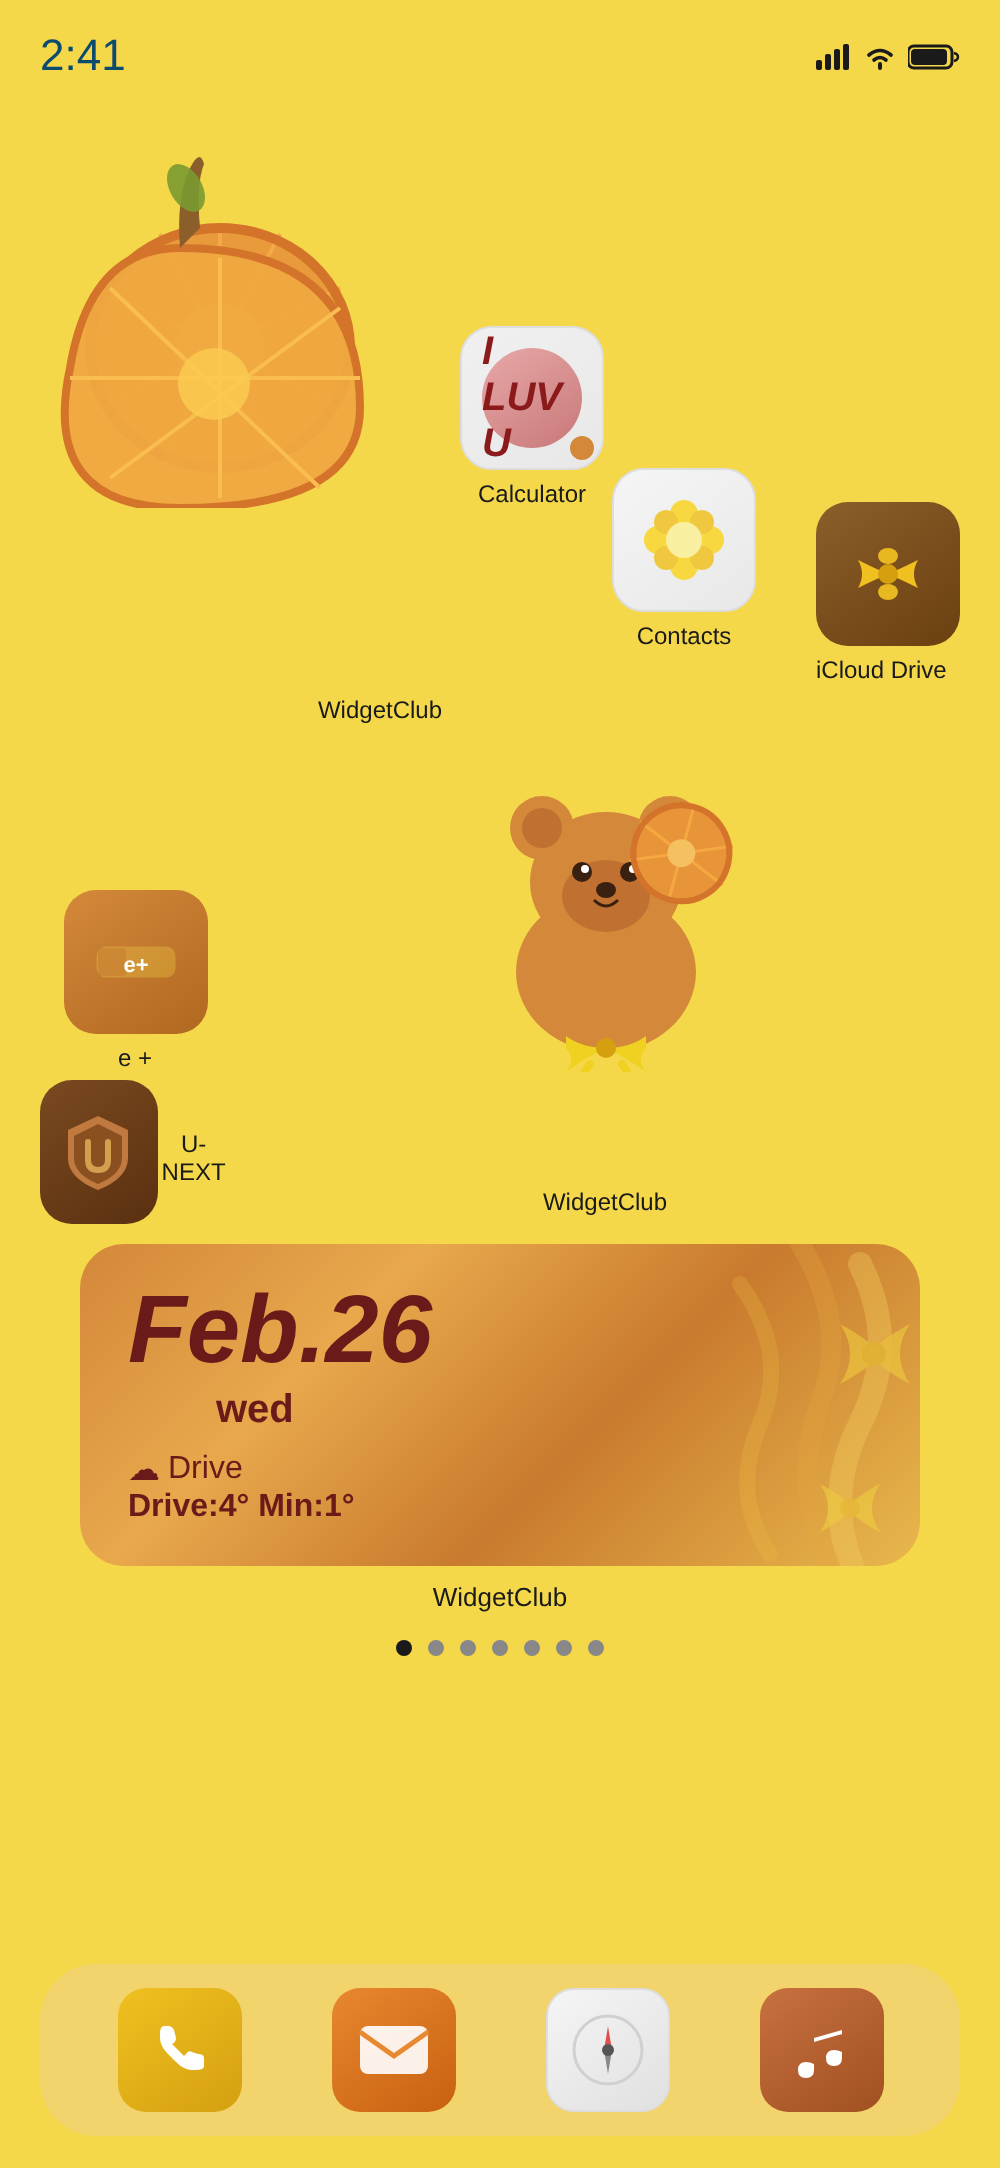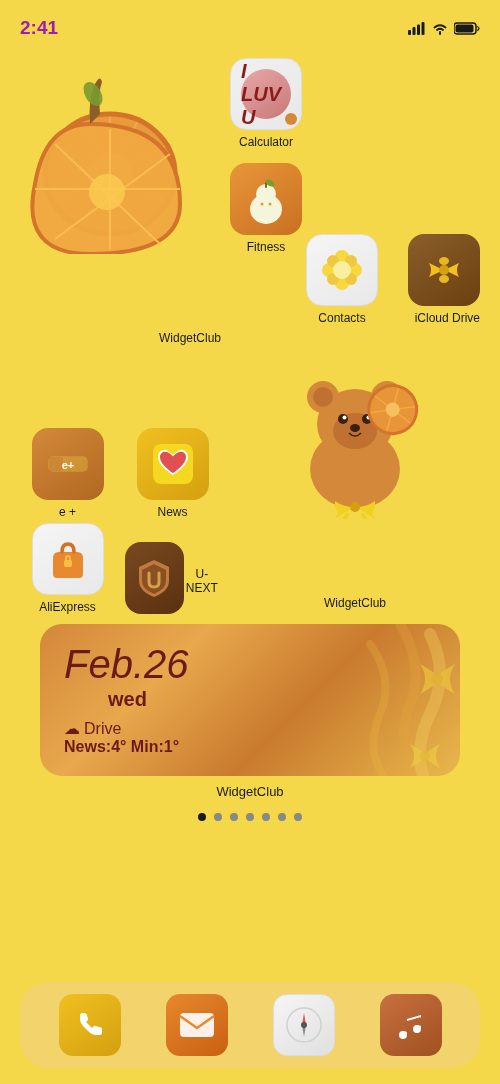--- a/index.html
+++ b/index.html
@@ -14,23 +14,23 @@
 
     
     .status-bar {
       display: flex;
       justify-content: space-between;
       align-items: center;
       padding: 12px 20px 0;
       height: 44px;
     }
     .status-time {
-      font-size: 19px;
-      font-weight: 700;
-      color: #a21caf;
+      font-size: 22px;
+      font-weight: 400;
+      color: #0c4a6e;
     }
     .status-icons {
       display: flex;
       align-items: center;
       gap: 6px;
     }
     .app-icon {
       width: 72px;
       height: 72px;
       border-radius: 16px;
@@ -52,22 +52,22 @@
     .widget-card {
       margin: 10px 30px 4px;
       border-radius: 22px;
       background: linear-gradient(135deg, #D4873A 0%, #E8A84C 30%, #C97A2E 60%, #E8B84C 100%);
       padding: 20px 24px;
       min-height: 140px;
       position: relative;
       overflow: hidden;
     }
     .widget-date {
-      font-size: 40px;
-      font-weight: 400;
+      font-size: 48px;
+      font-weight: 700;
       color: #6B1A1A;
       font-style: italic;
       line-height: 1;
     }
     .widget-day {
       font-size: 20px;
       font-weight: 600;
       color: #6B1A1A;
       margin-top: 4px;
       margin-left: 44px;
@@ -225,37 +225,20 @@
         <div class="app-icon bg-calculator" style="border: 1px solid #ddd; position:relative;">
 
           <div style="width: 50px; height: 50px; background: linear-gradient(145deg, #E8A8A8, #C87878); border-radius: 50%; display:flex; align-items:center; justify-content:center;">
             <span style="font-size:20px; color:#8B1A1A; font-style:italic; font-weight:800;">I LUV U</span>
           </div>
           <div style="position:absolute; bottom: 4px; right: 4px; width: 12px; height: 12px; background: #D4893A; border-radius: 50%;"></div>
         </div>
         <span class="app-label">Calculator</span>
       </div>
 
-      <div style="display: flex; flex-direction: column; align-items: center;">
-        <div class="app-icon bg-fitness" style="background: linear-gradient(145deg, #E8963A, #C97020);">
-          <svg width="46" height="50" viewBox="0 0 46 50">
-
-            <ellipse cx="23" cy="35" rx="16" ry="15" fill="#F5F5DC"></ellipse>
-            <ellipse cx="23" cy="20" rx="10" ry="10" fill="#F5F5DC"></ellipse>
-
-            <rect x="22" y="8" width="2" height="6" fill="#8B5E2A" rx="1"></rect>
-
-            <ellipse cx="27" cy="9" rx="5" ry="3" fill="#78A030" transform="rotate(30, 27, 9)"></ellipse>
-
-            <circle cx="19" cy="30" r="1.5" fill="#D4A030"></circle>
-            <circle cx="27" cy="30" r="1.5" fill="#D4A030"></circle>
-          </svg>
-        </div>
-        <span class="app-label">Fitness</span>
-      </div>
     </div>
   </div>
 
   <div style="display: flex; justify-content: flex-end; padding: 0 10px; margin-top: -20px; margin-bottom: 14px;">
     <div style="display: flex; gap: 30px;">
 
       <div style="display: flex; flex-direction: column; align-items: center;">
         <div class="app-icon bg-contacts" style="border: 1px solid #ddd; background: linear-gradient(145deg, #f5f5f5, #e8e8e8);">
           <svg width="46" height="46" viewBox="0 0 46 46">
 
@@ -267,21 +250,21 @@
             <circle cx="14" cy="14" r="6" fill="#F0C840"></circle>
             <circle cx="32" cy="14" r="6" fill="#F0C840"></circle>
             <circle cx="14" cy="32" r="6" fill="#F0C840"></circle>
             <circle cx="32" cy="32" r="6" fill="#F0C840"></circle>
             <circle cx="23" cy="23" r="9" fill="#F8F0A0"></circle>
           </svg>
         </div>
         <span class="app-label">Contacts</span>
       </div>
 
-      <div style="display: flex; flex-direction: column; align-items: flex-end;">
+      <div style="display: flex; flex-direction: column; align-items: flex-start; margin-top: 17px;">
         <div class="app-icon bg-icloud" style="background: linear-gradient(145deg, #8B5E2A, #6B4010);">
           <svg width="46" height="46" viewBox="0 0 46 46">
 
             <path d="M8 16 Q12 23 8 30 Q16 26 23 23 Q16 20 8 16Z" fill="#F0C020"></path>
             <path d="M38 16 Q34 23 38 30 Q30 26 23 23 Q30 20 38 16Z" fill="#F0C020"></path>
             <ellipse cx="23" cy="23" rx="5" ry="5" fill="#D4A010"></ellipse>
 
             <ellipse cx="23" cy="14" rx="5" ry="4" fill="#E8B820"></ellipse>
             <ellipse cx="23" cy="32" rx="5" ry="4" fill="#E8B820"></ellipse>
           </svg>
@@ -301,31 +284,20 @@
       <div class="app-icon bg-eplus">
         <svg width="46" height="30" viewBox="0 0 46 30">
           <rect x="4" y="8" width="38" height="14" rx="4" fill="#F5D84A" opacity="0.3" stroke="#F5D84A" stroke-width="1.5"></rect>
           <rect x="4" y="8" width="14" height="14" rx="2" fill="#C07030" opacity="0.4"></rect>
           <text x="23" y="20" text-anchor="middle" fill="white" font-size="11" font-weight="700">e+</text>
         </svg>
       </div>
       <span class="app-label">e +</span>
     </div>
 
-    <div style="display: flex; flex-direction: column; align-items: center; width: 95px;">
-      <div class="app-icon bg-news">
-        <svg width="50" height="50" viewBox="0 0 50 50">
-          <rect x="5" y="5" width="40" height="40" rx="8" fill="#F5D820"></rect>
-
-          <path d="M25 36 C25 36 10 27 10 18 C10 13 14 10 18 11 C21 12 25 16 25 16 C25 16 29 12 32 11 C36 10 40 13 40 18 C40 27 25 36 25 36Z" fill="white"></path>
-          <path d="M25 34 C25 34 12 26 12 18 C12 14 15.5 12 19 13 C22 14 25 17.5 25 17.5 C25 17.5 28 14 31 13 C34.5 12 38 14 38 18 C38 26 25 34 25 34Z" fill="#E05050"></path>
-        </svg>
-      </div>
-      <span class="app-label">News</span>
-    </div>
 
     <div style="flex: 1; display: flex; justify-content: center; align-items: flex-end; height: 160px;">
       <svg width="160" height="170" viewBox="0 0 160 170">
 
         <ellipse cx="80" cy="120" rx="45" ry="40" fill="#D4893A"></ellipse>
 
         <ellipse cx="80" cy="75" rx="38" ry="35" fill="#D4893A"></ellipse>
 
         <ellipse cx="48" cy="48" rx="16" ry="16" fill="#D4893A"></ellipse>
         <ellipse cx="48" cy="48" rx="10" ry="10" fill="#C07030"></ellipse>
@@ -359,34 +331,20 @@
 
           <path d="M-8 8 Q-20 25 -15 35" stroke="#F0D020" stroke-width="4" fill="none" stroke-linecap="round"></path>
           <path d="M8 8 Q20 25 15 35" stroke="#F0D020" stroke-width="4" fill="none" stroke-linecap="round"></path>
         </g>
       </svg>
     </div>
   </div>
 
   <div style="display: flex; align-items: flex-end; padding: 0 10px; margin-bottom: 4px; gap: 10px;">
 
-    <div style="display: flex; flex-direction: column; align-items: center; width: 95px;">
-      <div class="app-icon bg-aliexpress" style="border: 1px solid #ddd; background: linear-gradient(145deg, #f5f5f5, #e8e8e8);">
-        <svg width="46" height="46" viewBox="0 0 46 46">
-
-          <path d="M8 22 Q8 16 14 16 L32 16 Q38 16 38 22 L38 38 Q38 42 34 42 L12 42 Q8 42 8 38Z" fill="#E88830"></path>
-
-          <path d="M17 16 Q17 8 23 8 Q29 8 29 16" stroke="#D47020" stroke-width="3.5" fill="none" stroke-linecap="round"></path>
-
-          <rect x="19" y="24" width="8" height="7" rx="2" fill="#F5C040"></rect>
-          <rect x="21" y="20" width="4" height="6" rx="2" fill="none" stroke="#F5C040" stroke-width="2"></rect>
-        </svg>
-      </div>
-      <span class="app-label">AliExpress</span>
-    </div>
 
     <div style="display: flex; flex-direction: row; align-items: center; width: 95px;">
       <div class="app-icon bg-unext" style="background: linear-gradient(145deg, #7A4A20, #5A3010);">
         <svg width="46" height="46" viewBox="0 0 46 46">
 
           <path d="M23 5 L38 12 L38 26 Q38 36 23 42 Q8 36 8 26 L8 12 Z" fill="#C07A40"></path>
           <path d="M23 9 L35 15 L35 26 Q35 34 23 39 Q11 34 11 26 L11 15 Z" fill="#8B5020"></path>
 
           <path d="M18 18 L18 27 Q18 32 23 32 Q28 32 28 27 L28 18" stroke="#D4A050" stroke-width="3" fill="none" stroke-linecap="round"></path>
         </svg>
@@ -413,21 +371,21 @@
       <path d="M140 130 Q148 142 140 154 Q152 148 156 142 Q152 136 140 130Z" fill="#F5E040" opacity="0.7"></path>
       <path d="M170 130 Q162 142 170 154 Q158 148 154 142 Q158 136 170 130Z" fill="#F5E040" opacity="0.7"></path>
       <ellipse cx="155" cy="142" rx="5" ry="5" fill="#E8C030" opacity="0.8"></ellipse>
     </svg>
     <div class="widget-date">Feb.26</div>
     <div class="widget-day">wed</div>
     <div class="widget-weather">
       <span>☁</span>
       <span>Drive</span>
     </div>
-    <div class="widget-temp">News:4° Min:1°</div>
+    <div class="widget-temp">Drive:4° Min:1°</div>
   </div>
   <div class="widget-label">WidgetClub</div>
 
   <div class="page-dots">
     <div class="dot active"></div>
     <div class="dot"></div>
     <div class="dot"></div>
     <div class="dot"></div>
     <div class="dot"></div>
     <div class="dot"></div>

